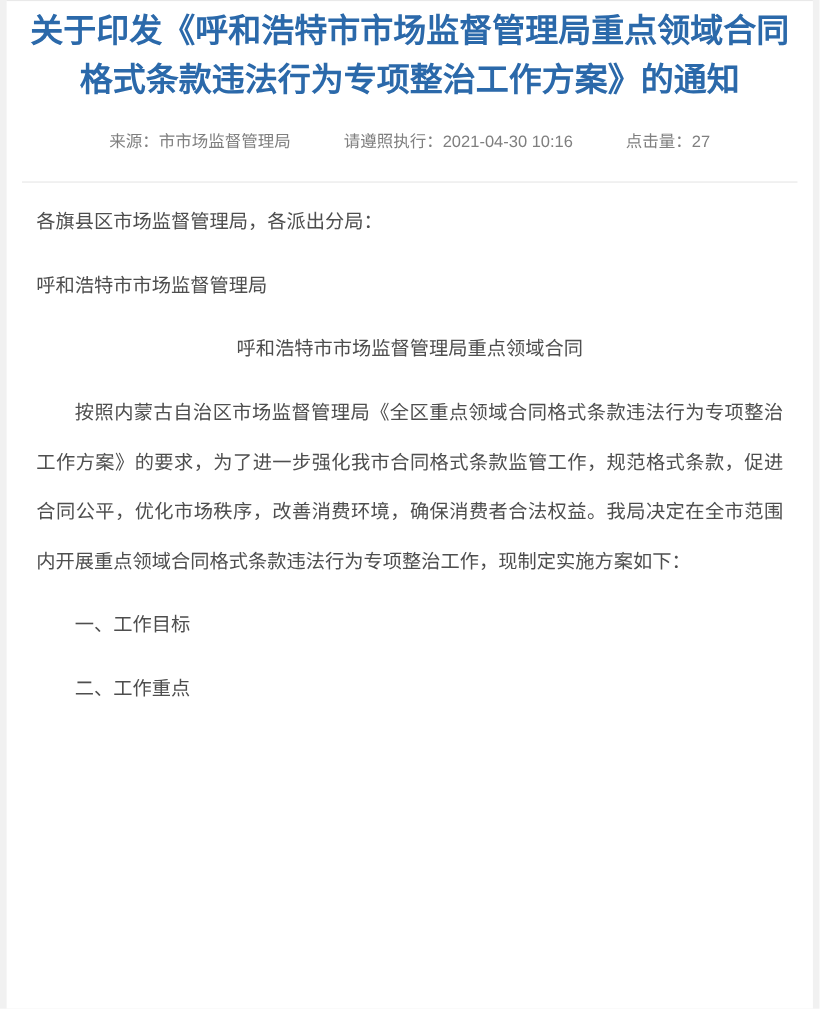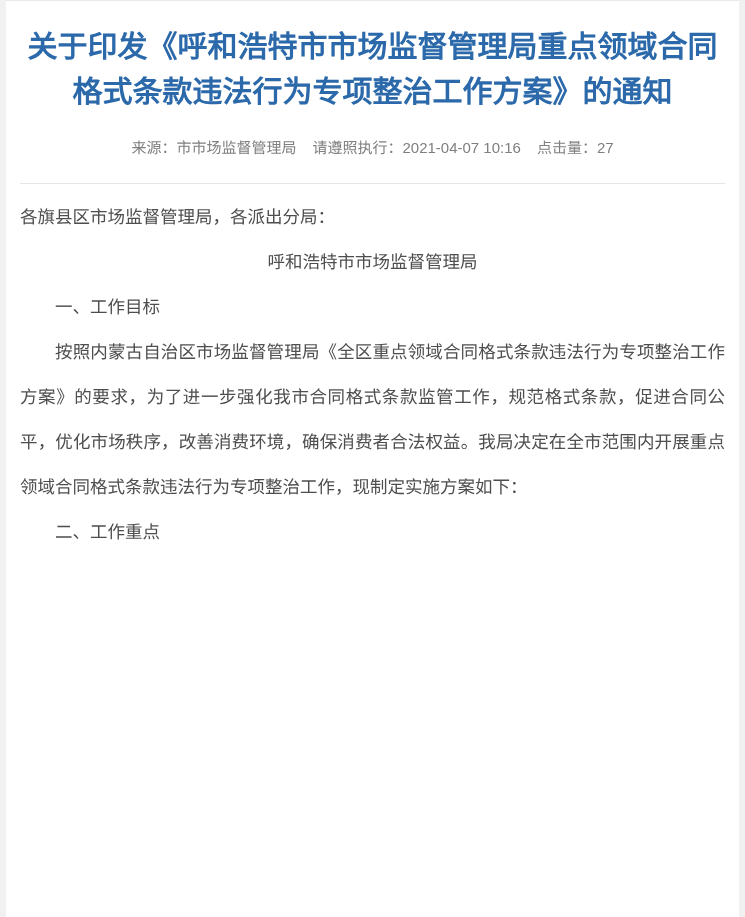--- a/index.html
+++ b/index.html
@@ -14,79 +14,80 @@
   }
   .page {
     width: 733px;
     min-height: 917px;
     margin: 0 auto;
     background: #ffffff;
     border-top: 1px solid #e9e9e9;
     padding: 0 14px 10px 14px;
   }
   .article-title {
-    padding-top: 23px;
+    padding-top: 5px;
     text-align: center;
     font-size: 30px;
     font-weight: bold;
     line-height: 45px;
     color: #2b69aa;
   }
   .meta-row {
     margin-top: 24px;
     display: flex;
     justify-content: center;
-    gap: 16px;
+    gap: 48px;
     font-size: 15px;
     color: #7f7f7f;
     line-height: 20px;
   }
   .meta-item { white-space: nowrap; }
   .divider {
     margin-top: 25px;
     border: none;
     border-top: 1px solid #e6e6e6;
     height: 0;
   }
   .article-body {
     margin-top: 11px;
     font-size: 17.5px;
     line-height: 45px;
     color: #4e4e4e;
     text-align: justify;
   }
-  .article-body p { margin: 0; }
+  .article-body p { margin: 13px; }
   .p-indent { text-indent: 2em; }
   .p-noindent { text-indent: 0; }
-  .p-right { text-align: center; text-indent: 0; }
+  .p-right { text-align: left; text-indent: 0; }
   .p-center { text-align: center; text-indent: 0; }
 </style>
 </head>
 <body>
 
 <div class="page">
 
   <h1 class="article-title">关于印发《呼和浩特市市场监督管理局重点领域合同格式条款违法行为专项整治工作方案》的通知</h1>
 
   <div class="meta-row">
     <div class="meta-item">
       <span>来源：</span><span>市市场监督管理局</span>
     </div>
     <div class="meta-item">
-      <span>请遵照执行：</span><span>2021-04-07 10:16</span>
+      <span>请遵照执行：</span><span>2021-04-30 10:16</span>
     </div>
     <div class="meta-item">
       <span>点击量：</span><span>27</span>
     </div>
   </div>
 
   <hr class="divider">
 
   <div class="article-body">
     <p class="p-noindent">各旗县区市场监督管理局，各派出分局：</p>
     <p class="p-right">呼和浩特市市场监督管理局</p>
+    <p class="p-center">呼和浩特市市场监督管理局重点领域合同</p>
+    <p class="p-indent">按照内蒙古自治区市场监督管理局《全区重点领域合同格式条款违法行为专项整治工作方案》的要求，为了进一步强化我市合同格式条款监管工作，规范格式条款，促进合同公平，优化市场秩序，改善消费环境，确保消费者合法权益。我局决定在全市范围内开展重点领域合同格式条款违法行为专项整治工作，现制定实施方案如下：</p>
     <p class="p-indent">一、工作目标</p>
-    <p class="p-indent">按照内蒙古自治区市场监督管理局《全区重点领域合同格式条款违法行为专项整治工作方案》的要求，为了进一步强化我市合同格式条款监管工作，规范格式条款，促进合同公平，优化市场秩序，改善消费环境，确保消费者合法权益。我局决定在全市范围内开展重点领域合同格式条款违法行为专项整治工作，现制定实施方案如下：</p>
     <p class="p-indent">二、工作重点</p>
 
   </div>
 
 </div>
 
 </body></html>

